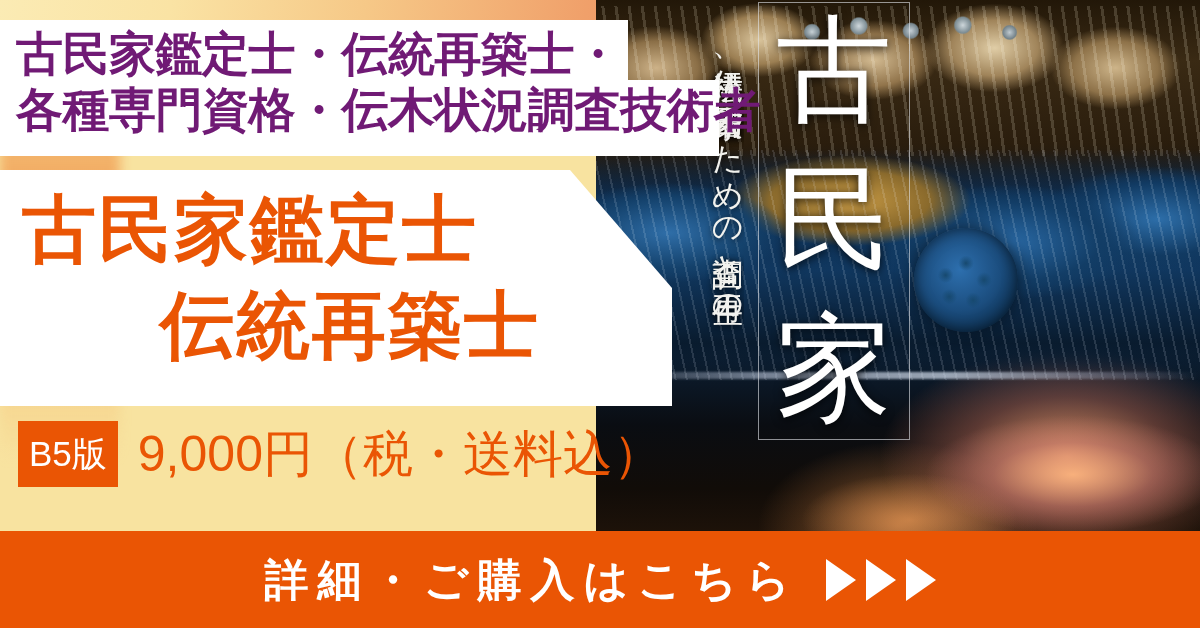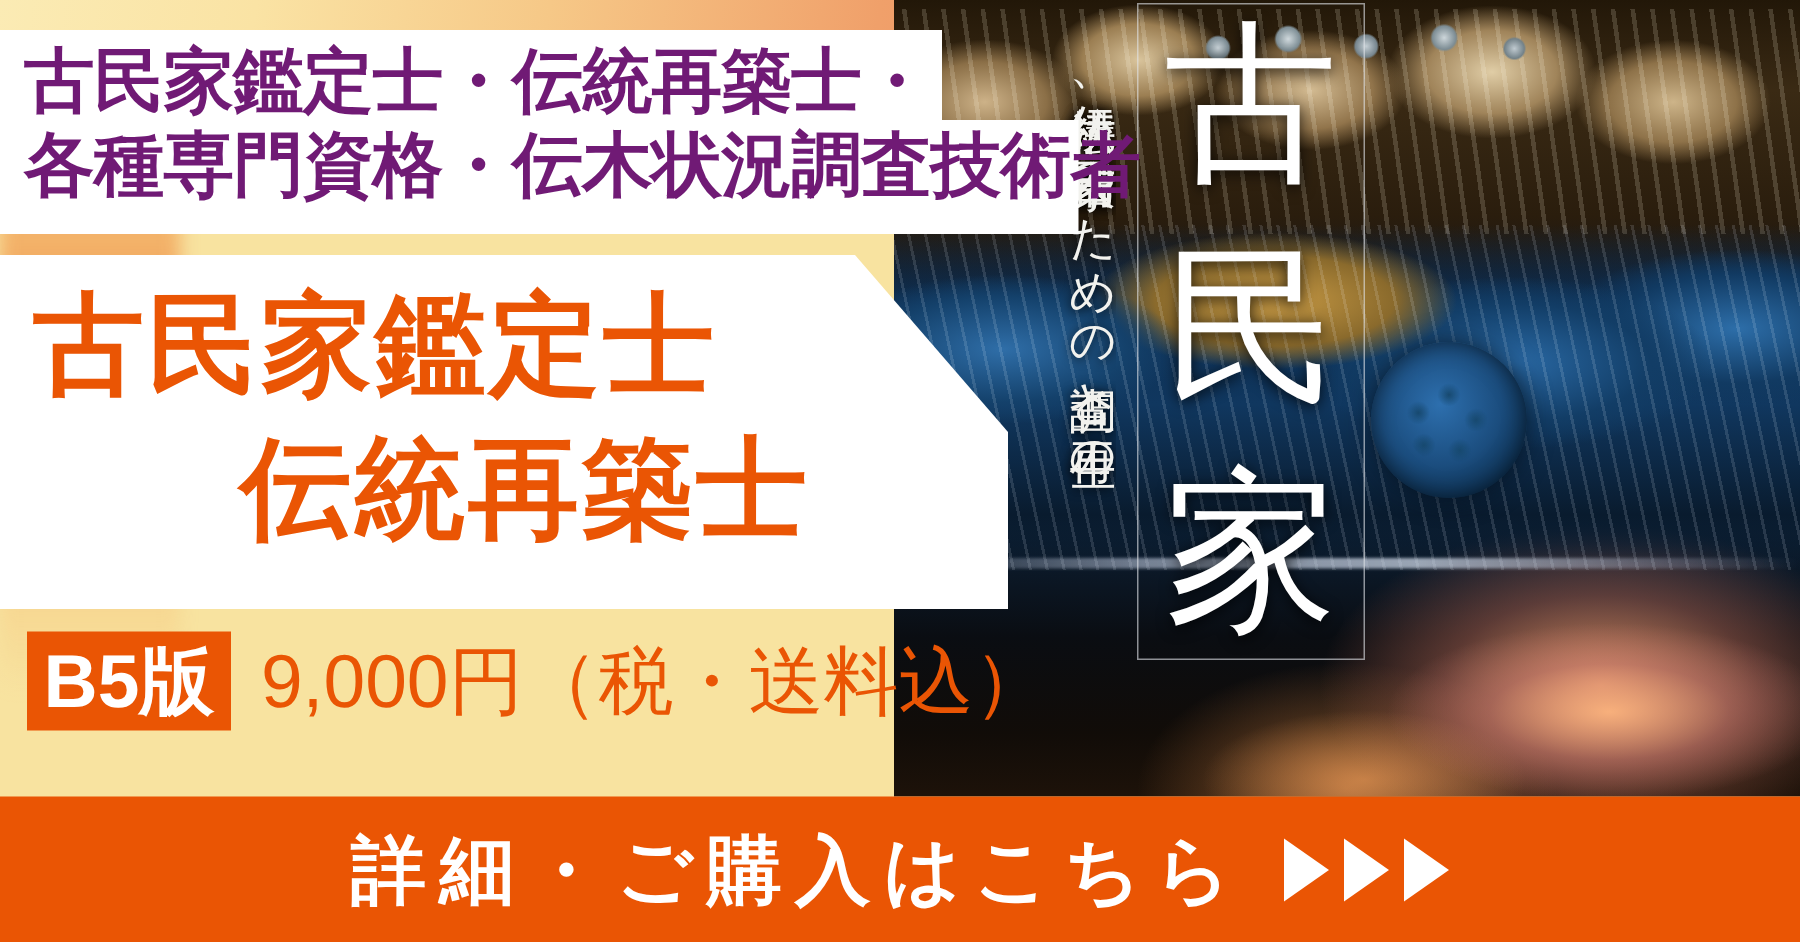--- a/index.html
+++ b/index.html
@@ -154,37 +154,37 @@
   }
   .subhead .s1{ display:block; font-size:74px; line-height:96px; padding-left:22px; letter-spacing:2px; }
   .subhead .s2{ display:block; font-size:74px; line-height:96px; padding-left:160px; letter-spacing:2px; }
 
   
   .price-row{
     position:absolute; left:18px; top:421px; height:66px;
     display:flex; align-items:center;
   }
   .badge{
-    background:#EA5504; color:#ffffff; font-weight:700;
-    font-size:50px; line-height:66px; height:66px;
+    background:#EA5504; color:#ffffff; font-weight:400;
+    font-size:35px; line-height:66px; height:66px;
     padding:0 11px; letter-spacing:0px; white-space:nowrap;
   }
   .price{
     margin-left:20px; color:#EA5504; font-size:50px; line-height:66px;
     font-weight:400; white-space:nowrap; letter-spacing:0px;
   }
 
   
   .cta{
     position:absolute; left:0; top:531px; width:1200px; height:97px;
     background:#EA5504;
     display:flex; align-items:center; justify-content:center;
   }
   .cta-text{
-    color:#ffffff; font-size:50px; font-weight:700; line-height:1;
+    color:#ffffff; font-size:44px; font-weight:700; line-height:1;
     letter-spacing:9px; white-space:nowrap;
     display:flex; align-items:center;
   }
   .arrows{ display:inline-flex; gap:10px; margin-left:26px; }
   .arrows i{
     width:0; height:0; display:block;
     border-left:30px solid #ffffff;
     border-top:21px solid transparent;
     border-bottom:21px solid transparent;
   }

